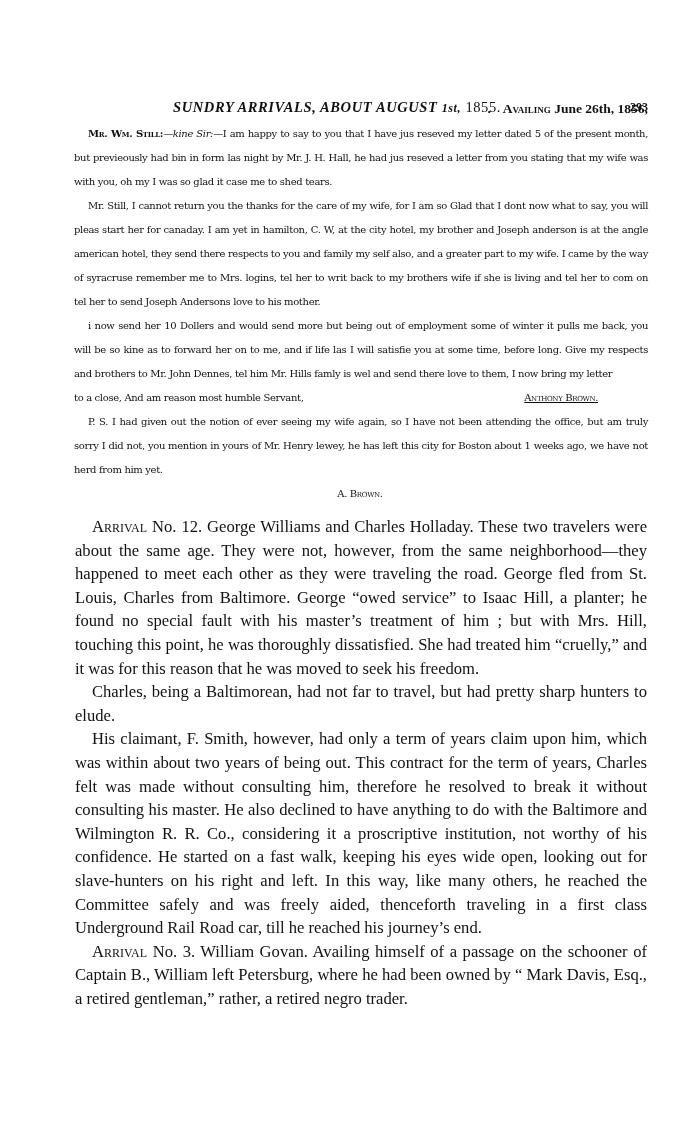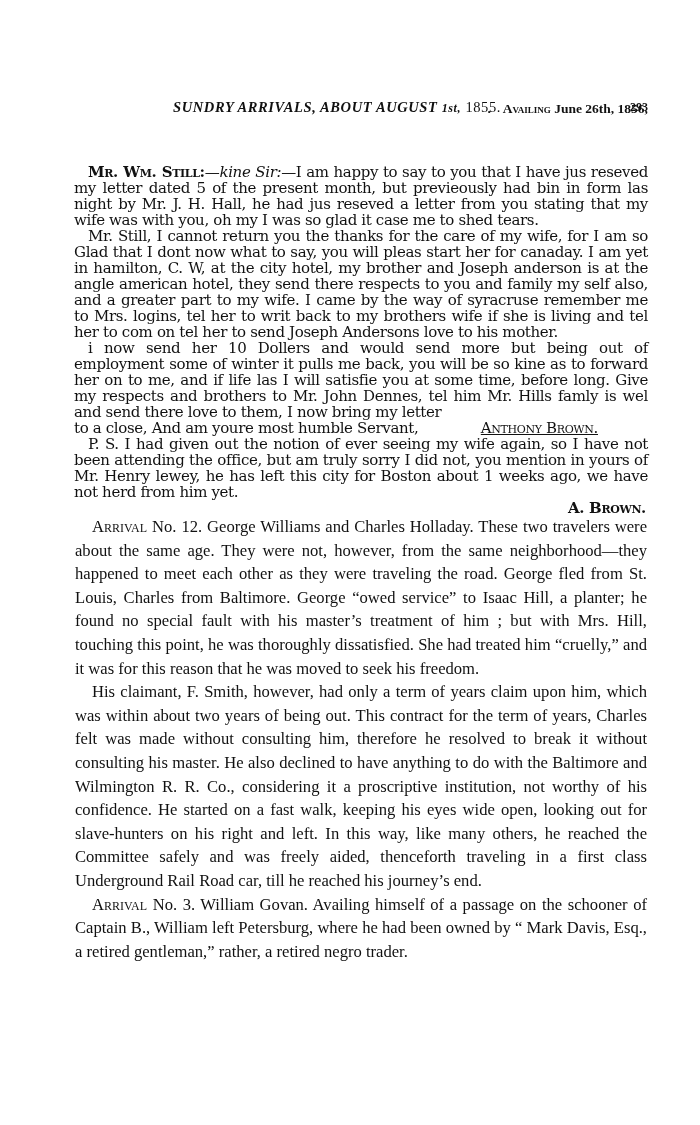--- a/index.html
+++ b/index.html
@@ -16,30 +16,30 @@
   .running-head .year { font-style: normal; font-weight: normal; }
   .running-head .page-num { position: absolute; right: 0; top: 0; font-size: 12px; font-weight: bold; font-style: normal; }
   .dateline {
     position: absolute; top: 100px; left: 420px; width: 228px;
     font-size: 13.5px; line-height: 18px; text-align: right; font-weight: bold;
   }
   .dateline .dot { margin-right: 12px; }
   .sc { font-variant: small-caps; }
   .letter {
     position: absolute; top: 122px; left: 74px; width: 574px;
-    font-size: 15px; line-height: 16px; text-align: justify;
-    font-family: "DejaVu Serif", "Liberation Serif", serif; letter-spacing: -0.35px; margin-top: 42px;
+    font-size: 10px; line-height: 24px; text-align: justify;
+    font-family: "DejaVu Serif", "Liberation Serif", serif; letter-spacing: -0.35px;
   }
   .letter p { margin: 0; text-indent: 14px; }
   .letter p.first { text-indent: 14px; }
   .letter .salutation-name { font-variant: small-caps; font-weight: bold; }
   .letter .kine { font-style: italic; }
   .letter .sign-line { display: flex; justify-content: space-between; text-indent: 0; }
   .letter .sign-line .sig { font-variant: small-caps; padding-right: 50px; text-decoration: underline; }
-  .letter .final-sig { text-align: right; font-variant: small-caps; text-indent: 0; padding-right: 2px; font-weight: bold; }
+  .letter .final-sig { text-align: center; font-variant: small-caps; text-indent: 0; padding-right: 2px; }
   .body-text {
     position: absolute; top: 515px; left: 75px; width: 572px;
     font-size: 16.6px; line-height: 23.6px; text-align: justify;
   }
   .body-text p { margin: 0; text-indent: 17px; }
   .body-text .arrival-label { font-variant: small-caps; margin-top: 16px; }
 </style>
 </head>
 <body>
 
@@ -50,24 +50,25 @@
 
 <div class="dateline">
   <span class="dot">.</span><span class="sc">Availing</span> <span>June 26th, 1856,</span>
 </div>
 
 <div class="letter">
   <p class="first"><span class="salutation-name">Mr. Wm. Still:</span><span>—</span><span class="kine">kine Sir:</span><span>—I am happy to say to you that I have jus reseved my letter dated 5 of the present month, but previeously had bin in form las night by Mr. J. H. Hall, he had jus reseved a letter from you stating that my wife was with you, oh my I was so glad it case me to shed tears.</span></p>
   <p>Mr. Still, I cannot return you the thanks for the care of my wife, for I am so Glad that I dont now what to say, you will pleas start her for canaday. I am yet in hamilton, C. W, at the city hotel, my brother and Joseph anderson is at the angle american hotel, they send there respects to you and family my self also, and a greater part to my wife. I came by the way of syracruse remember me to Mrs. logins, tel her to writ back to my brothers wife if she is living and tel her to com on tel her to send Joseph Andersons love to his mother.</p>
   <p>i now send her 10 Dollers and would send more but being out of employment some of winter it pulls me back, you will be so kine as to forward her on to me, and if life las I will satisfie you at some time, before long. Give my respects and brothers to Mr. John Dennes, tel him Mr. Hills famly is wel and send there love to them, I now bring my letter</p>
   <p class="sign-line">
-      <span>to a close, And am youre most humble Servant,</span>
+      <span>to a close, And am reason most humble Servant,</span>
       <span class="sig">Anthony Brown.</span>
     </p>
   <p>P. S. I had given out the notion of ever seeing my wife again, so I have not been attending the office, but am truly sorry I did not, you mention in yours of Mr. Henry lewey, he has left this city for Boston about 1 weeks ago, we have not herd from him yet.</p>
   <p class="final-sig">A. Brown.</p>
 </div>
 
 <div class="body-text">
   <p><span class="arrival-label">Arrival</span> <span>No. 12.</span><span> George Williams and Charles Holladay. These two travelers were about the same age. They were not, however, from the same neighborhood—they happened to meet each other as they were traveling the road. George fled from St. Louis, Charles from Baltimore. George “owed service” to Isaac Hill, a planter; he found no special fault with his master’s treatment of him ; but with Mrs. Hill, touching this point, he was thoroughly dissatisfied. She had treated him “cruelly,” and it was for this reason that he was moved to seek his freedom.</span></p>
+  <p>Charles, being a Baltimorean, had not far to travel, but had pretty sharp hunters to elude.</p>
   <p>His claimant, F. Smith, however, had only a term of years claim upon him, which was within about two years of being out. This contract for the term of years, Charles felt was made without consulting him, therefore he resolved to break it without consulting his master. He also declined to have anything to do with the Baltimore and Wilmington R. R. Co., considering it a proscriptive institution, not worthy of his confidence. He started on a fast walk, keeping his eyes wide open, looking out for slave-hunters on his right and left. In this way, like many others, he reached the Committee safely and was freely aided, thenceforth traveling in a first class Underground Rail Road car, till he reached his journey’s end.</p>
   <p><span class="arrival-label">Arrival</span> <span>No. 3.</span><span> William Govan. Availing himself of a passage on the schooner of Captain B., William left Petersburg, where he had been owned by “ Mark Davis, Esq., a retired gentleman,” rather, a retired negro trader.</span></p>
 </div>
 
 </body></html>

